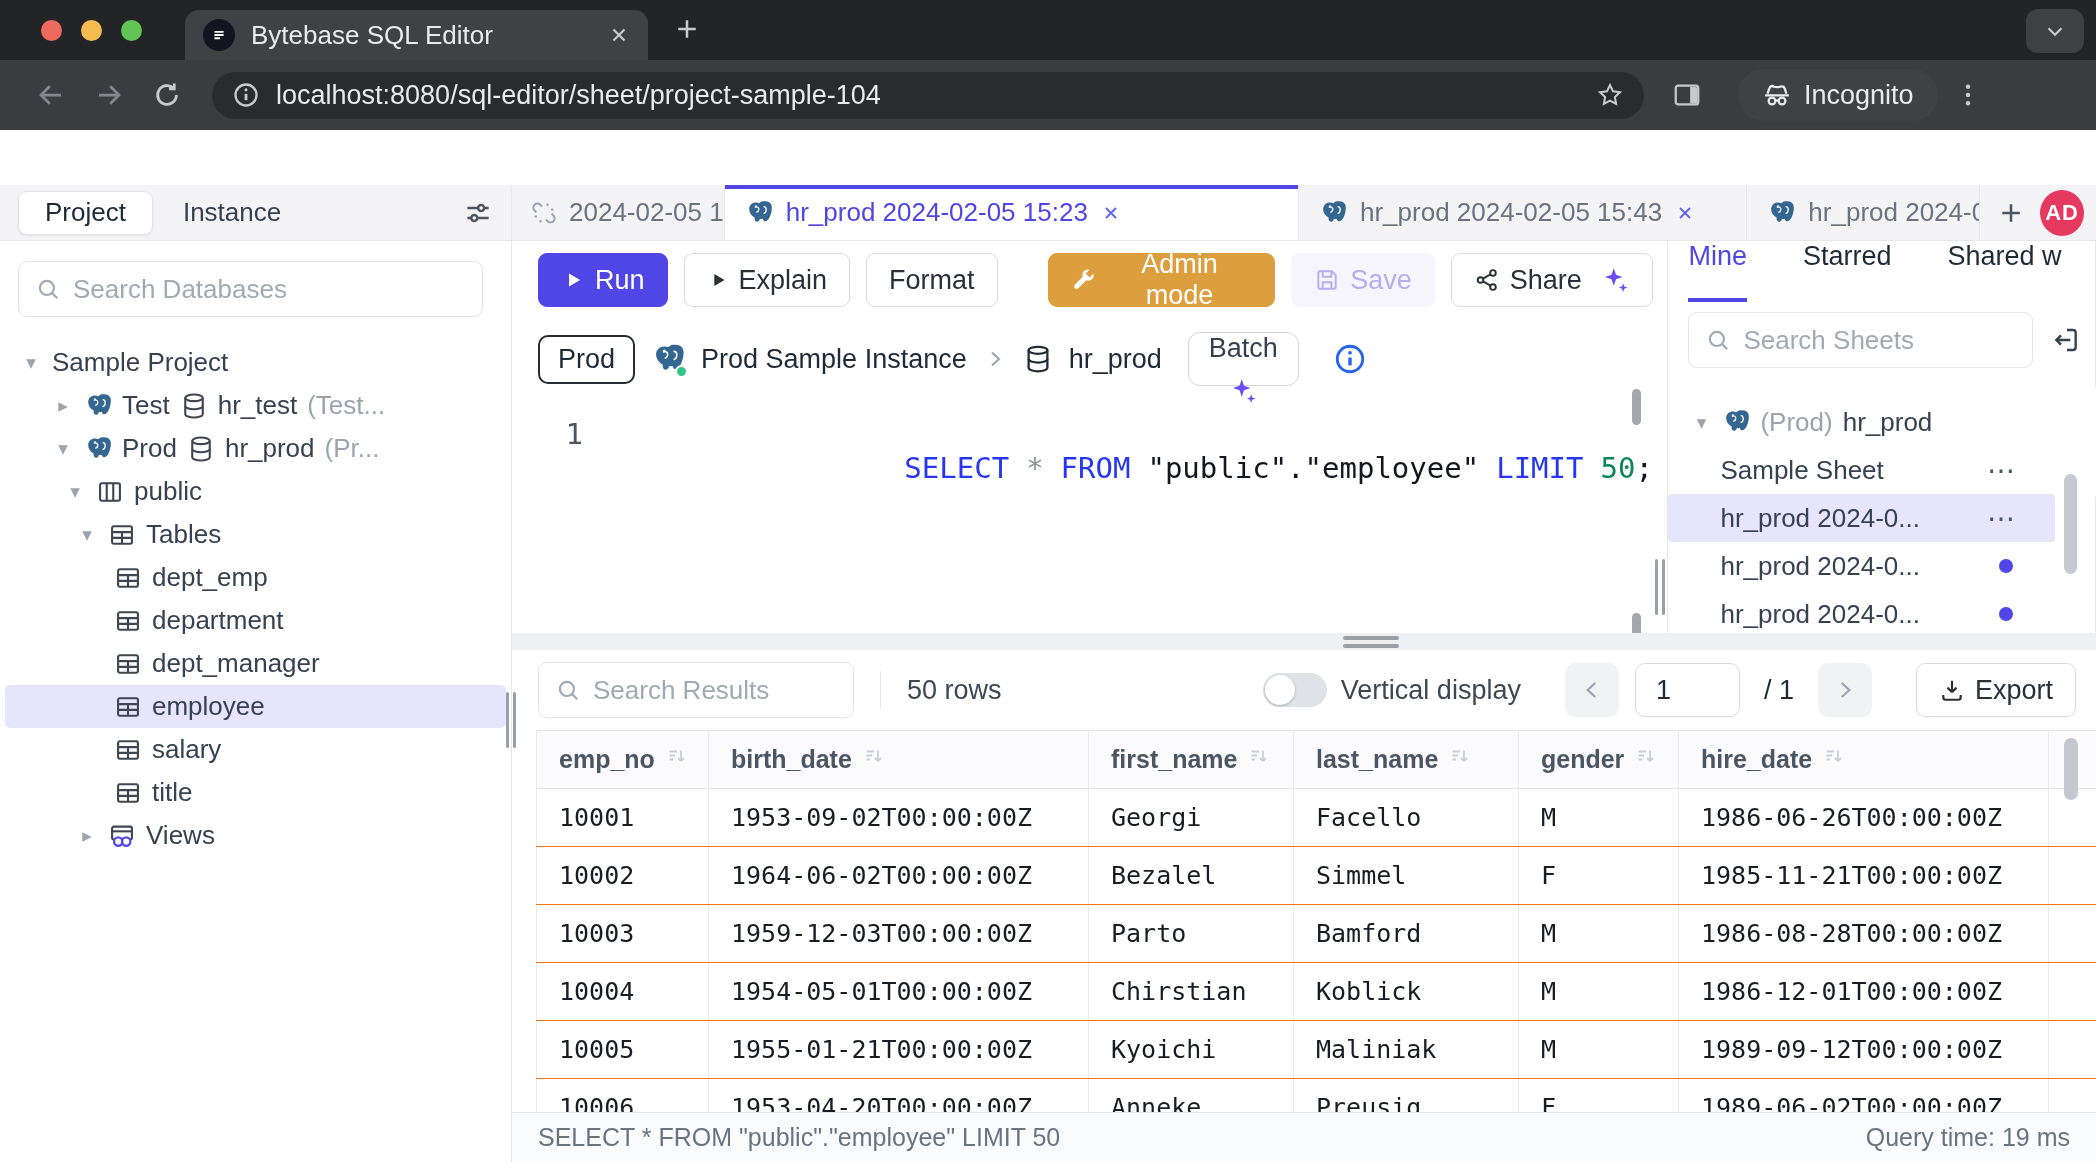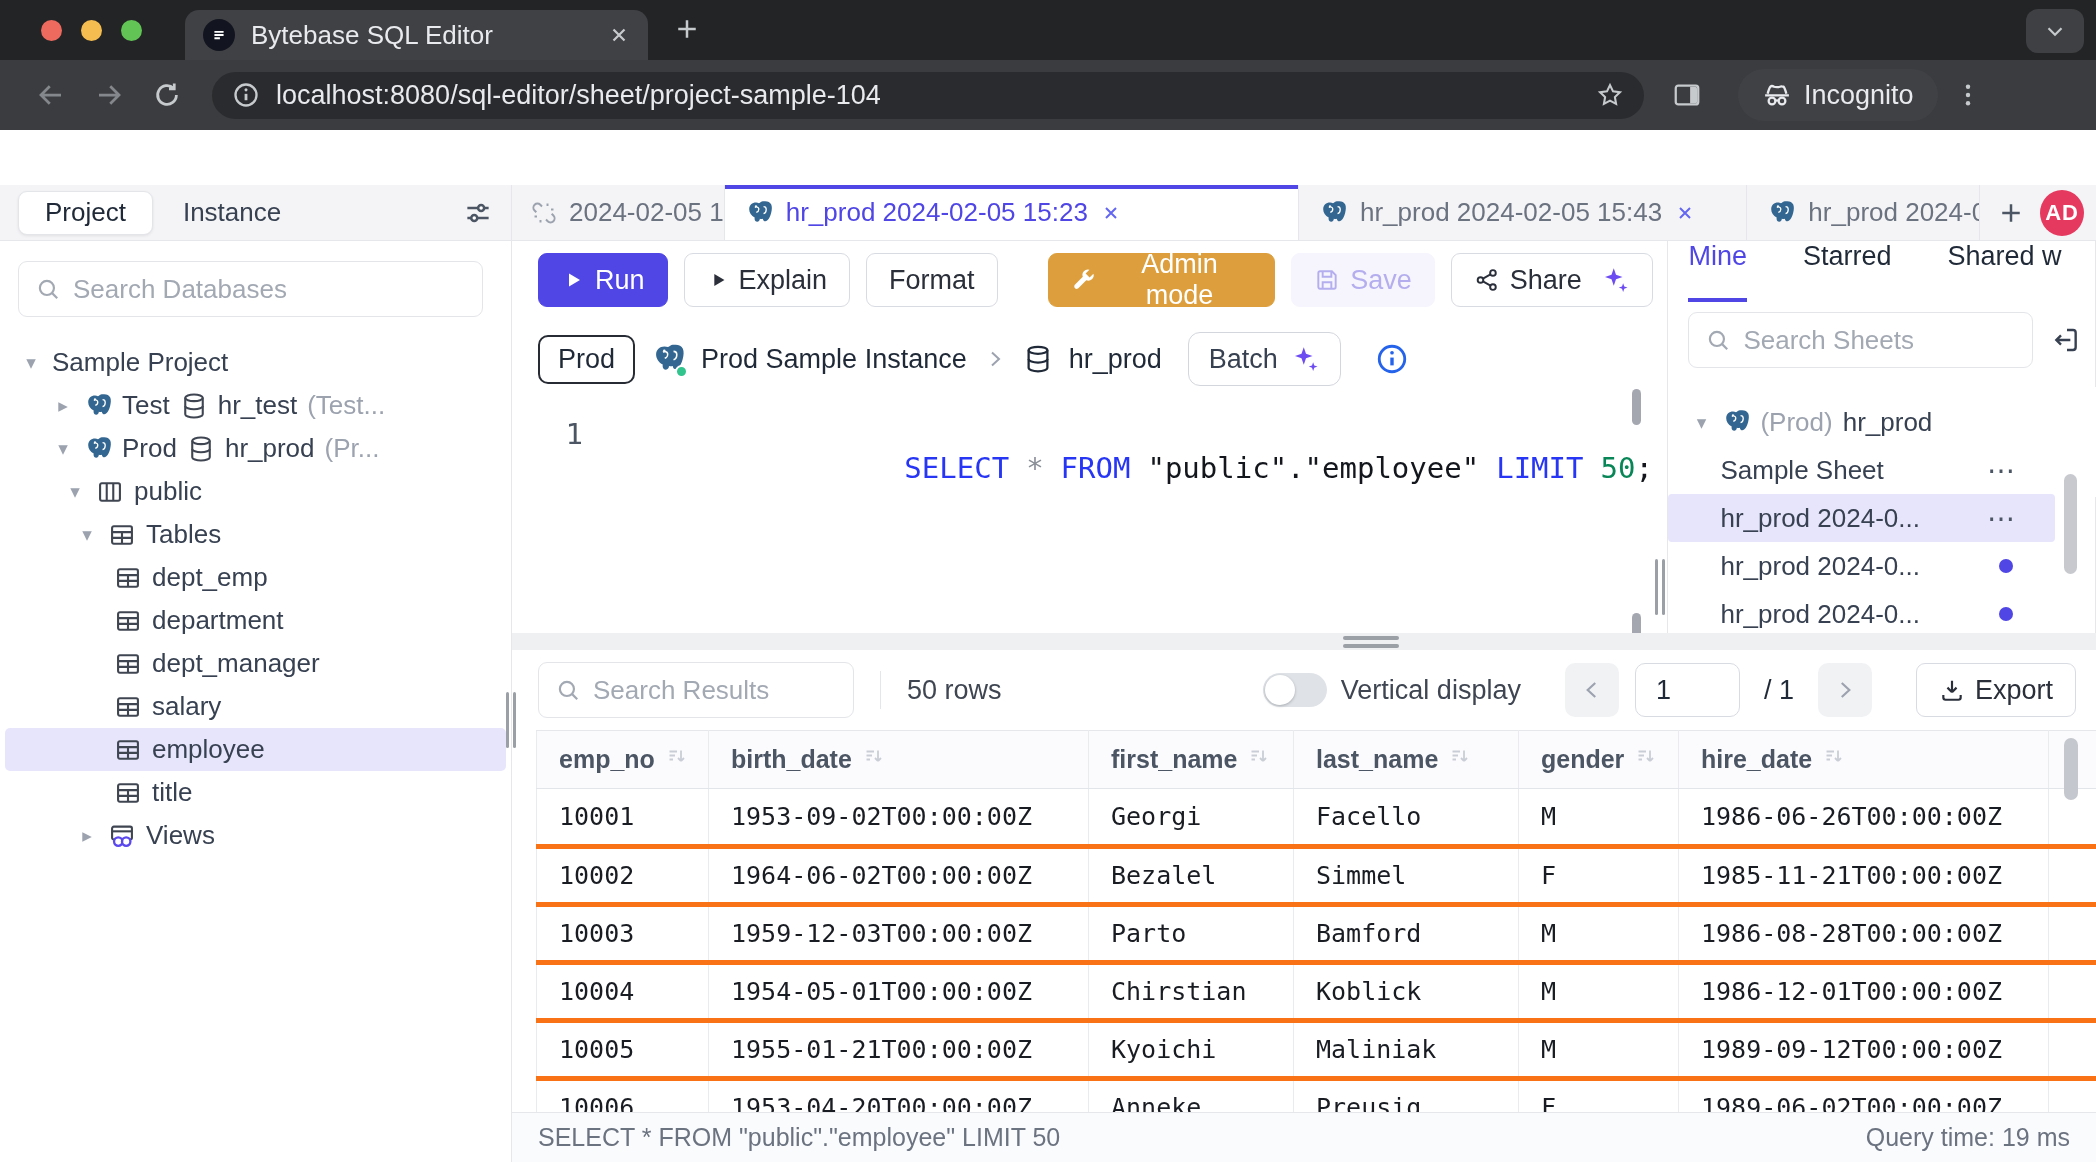--- a/index.html
+++ b/index.html
@@ -77,21 +77,21 @@
   .btn.primary { background:#4f46e5; border-color:#4f46e5; color:#fff; }
   .btn.admin { background:#dd9f3d; border-color:#dd9f3d; color:#fff; margin-left:34px; }
   .btn.disabled { background:#f6f5fd; border-color:#f6f5fd; color:#b4aeee; }
   #breadcrumb { height:80px; display:flex; align-items:center; padding-left:26px; gap:16px; font-size:27px; color:#1f2937; }
   #env-badge { border:2.5px solid #262b34; border-radius:10px; padding:7px 18px; font-size:27px; }
   .pg-wrap { position:relative; }
   .status-dot { position:absolute; right:-3px; bottom:-2px; width:13px; height:13px; border-radius:50%;
     background:#31c48d; border:2px solid #fff; }
   .crumb-sep { color:#9ca3af; }
   #batch-btn { display:flex; align-items:center; gap:12px; border:1.5px solid #d3d6dc; border-radius:12px;
-    height:54px; padding:8px 20px; font-size:27px; color:#374151; }
+    height:54px; padding:0 20px; font-size:27px; color:#374151;flex-direction:column; }
   #code { flex:1; position:relative; padding-top:18px; font-family:"DejaVu Sans Mono", monospace; font-size:29px; }
   .code-line { display:flex; align-items:baseline; }
   .ln { width:71px; text-align:right; color:#4b5563; }
   .code-text { margin-left:42px; white-space:pre; color:#13161c; }
   .tok { margin-right:17px; }
   .tok.kw { color:#2736f5; } .tok.op { color:#8b8f98; } .tok.num { color:#098658; margin-right:0; }
   .tok.plain { margin-right:0; }
   .ed-thumb { position:absolute; right:12px; width:9px; border-radius:5px; background:#858a94; opacity:.75; }
 
   #panel-gutter { width:15px; position:relative; }
@@ -139,21 +139,21 @@
   .pg-btn { width:54px; height:54px; border-radius:10px; background:#f1f2f4; display:flex; align-items:center;
     justify-content:center; color:#9ca3af; }
   #page-input { width:105px; height:54px; border:1.5px solid #d8dbe1; border-radius:10px; font-size:27px; color:#1f2937;
     padding-left:20px; outline:none; font-family:"Liberation Sans",sans-serif; }
   #page-total { font-size:27px; color:#1f2937; margin:0 8px; }
   #pagination { display:flex; align-items:center; gap:16px; margin-left:44px; }
   #export-btn { margin-left:44px; }
 
   #table-wrap { flex:1; overflow:hidden; position:relative; padding-left:24px; }
   table { border-collapse:collapse; table-layout:fixed; width:1648px; }
-  th, td { border-right:1px solid #e9ebef; border-bottom:5px solid #f97316; height:58px; padding:0 0 0 22px;
+  th, td { border-right:1px solid #e9ebef; border-bottom:1px solid #f97316; height:58px; padding:0 0 0 22px;
     text-align:left; white-space:nowrap; overflow:hidden; }
   thead th { background:#fbfbfd; border-top:1px solid #e5e7eb; border-bottom:1px solid #e2e5ea;
     font-size:25px; font-weight:bold; color:#4b5563; }
   th:first-child, td:first-child { border-left:1px solid #e9ebef; }
   tbody td { font-family:"DejaVu Sans Mono", monospace; font-size:25px; color:#191c22; }
   th .hwrap { display:flex; align-items:flex-start; gap:10px; }
   #table-scrollthumb { position:absolute; right:18px; top:8px; width:14px; height:62px; background:#c4c7cd; border-radius:7px; }
 
   #statusbar { flex:1; border-top:1px solid #e5e7eb; background:#fafbfc; display:flex; align-items:center;
     justify-content:space-between; padding:0 26px; font-size:25px; color:#6b7280; }
@@ -461,35 +461,35 @@
           <span>department</span>
         </div>
         <div class="trow ind5">
           <span class="icon gray-ic">
               <svg width="28" height="28">
                 <use href="#i-table"></use>
               </svg>
             </span>
           <span>dept_manager</span>
         </div>
+        <div class="trow ind5 selected">
+          <span class="icon gray-ic">
+              <svg width="28" height="28">
+                <use href="#i-table"></use>
+              </svg>
+            </span>
+          <span>employee</span>
+        </div>
         <div class="trow ind5">
           <span class="icon gray-ic">
               <svg width="28" height="28">
                 <use href="#i-table"></use>
               </svg>
             </span>
           <span>salary</span>
-        </div>
-        <div class="trow ind5 selected">
-          <span class="icon gray-ic">
-              <svg width="28" height="28">
-                <use href="#i-table"></use>
-              </svg>
-            </span>
-          <span>employee</span>
         </div>
         <div class="trow ind5">
           <span class="icon gray-ic">
               <svg width="28" height="28">
                 <use href="#i-table"></use>
               </svg>
             </span>
           <span>title</span>
         </div>
         <div class="trow ind4">

